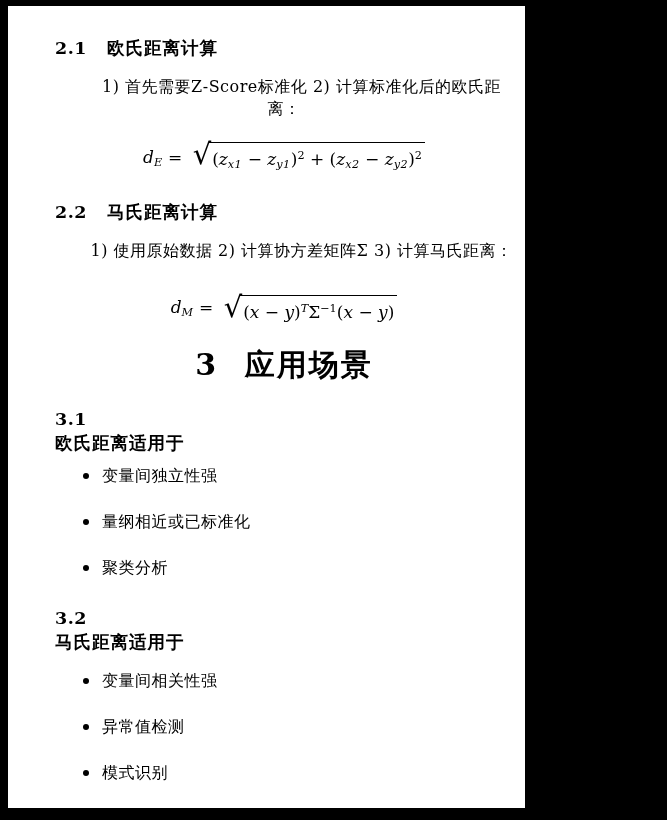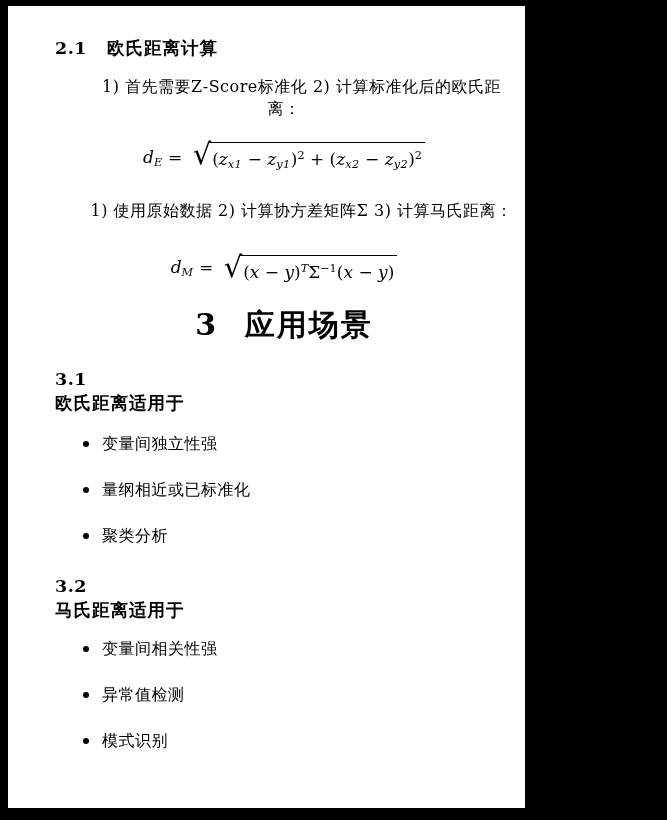--- a/index.html
+++ b/index.html
@@ -64,21 +64,21 @@
   .msup  { font-size:0.66em; font-style:normal; vertical-align:0.5em; }
   .msupi { font-size:0.66em; font-style:italic; vertical-align:0.5em; }
   .sqrt-wrap { display:inline-flex; align-items:flex-start; }
   .radical { font-size:29px; line-height:27px; font-style:normal; margin-right:-2px; }
   .radicand {
     border-top:1.5px solid #000;
     padding:2px 3px 0 3px; margin-top:1px; line-height:22px; white-space:nowrap;
   }
 
   
-  ul.bullets { list-style:none; margin-top:18px; }
+  ul.bullets { list-style:none; margin-top:10px; }
   ul.bullets.second { margin-top:16px; }
   ul.bullets li {
     display:flex; align-items:center;
     font-size:16px; line-height:22px; letter-spacing:0.5px;
     margin-bottom:24px; padding-left:28px;
   }
   .dot {
     width:6px; height:6px; border-radius:50%; background:#000;
     margin-right:13px; flex:0 0 auto;
   }
@@ -100,20 +100,24 @@
     <p class="body-par">1) 首先需要Z-Score标准化 2) 计算标准化后的欧氏距离：</p>
 
     <div class="formula formula-tall">
         <span class="mlhs"><span class="mi">d</span><span class="msub">E</span><span class="mn"> = </span></span>
         <span class="sqrt-wrap">
           <span class="radical">√</span>
           <span class="radicand"><span class="mn">(</span><span class="mi">z</span><span class="msub">x1</span><span class="mn"> − </span><span class="mi">z</span><span class="msub">y1</span><span class="mn">)</span><span class="msup">2</span><span class="mn"> + </span><span class="mn">(</span><span class="mi">z</span><span class="msub">x2</span><span class="mn"> − </span><span class="mi">z</span><span class="msub">y2</span><span class="mn">)</span><span class="msup">2</span></span>
         </span>
       </div>
 
+    <h2 class="sec mt-sec">
+      <span class="sec-num">2.2</span>
+      <span class="sec-title">马氏距离计算</span>
+    </h2>
 
     <p class="body-par">1) 使用原始数据 2) 计算协方差矩阵Σ 3) 计算马氏距离：</p>
 
     <div class="formula formula-short">
         <span class="mlhs"><span class="mi">d</span><span class="msub">M</span><span class="mn"> = </span></span>
         <span class="sqrt-wrap">
           <span class="radical">√</span>
           <span class="radicand"><span class="mn">(</span><span class="mi">x</span><span class="mn"> − </span><span class="mi">y</span><span class="mn">)</span><span class="msupi">T</span><span class="mn">Σ</span><span class="msup">−1</span><span class="mn">(</span><span class="mi">x</span><span class="mn"> − </span><span class="mi">y</span><span class="mn">)</span></span>
         </span>
       </div>

